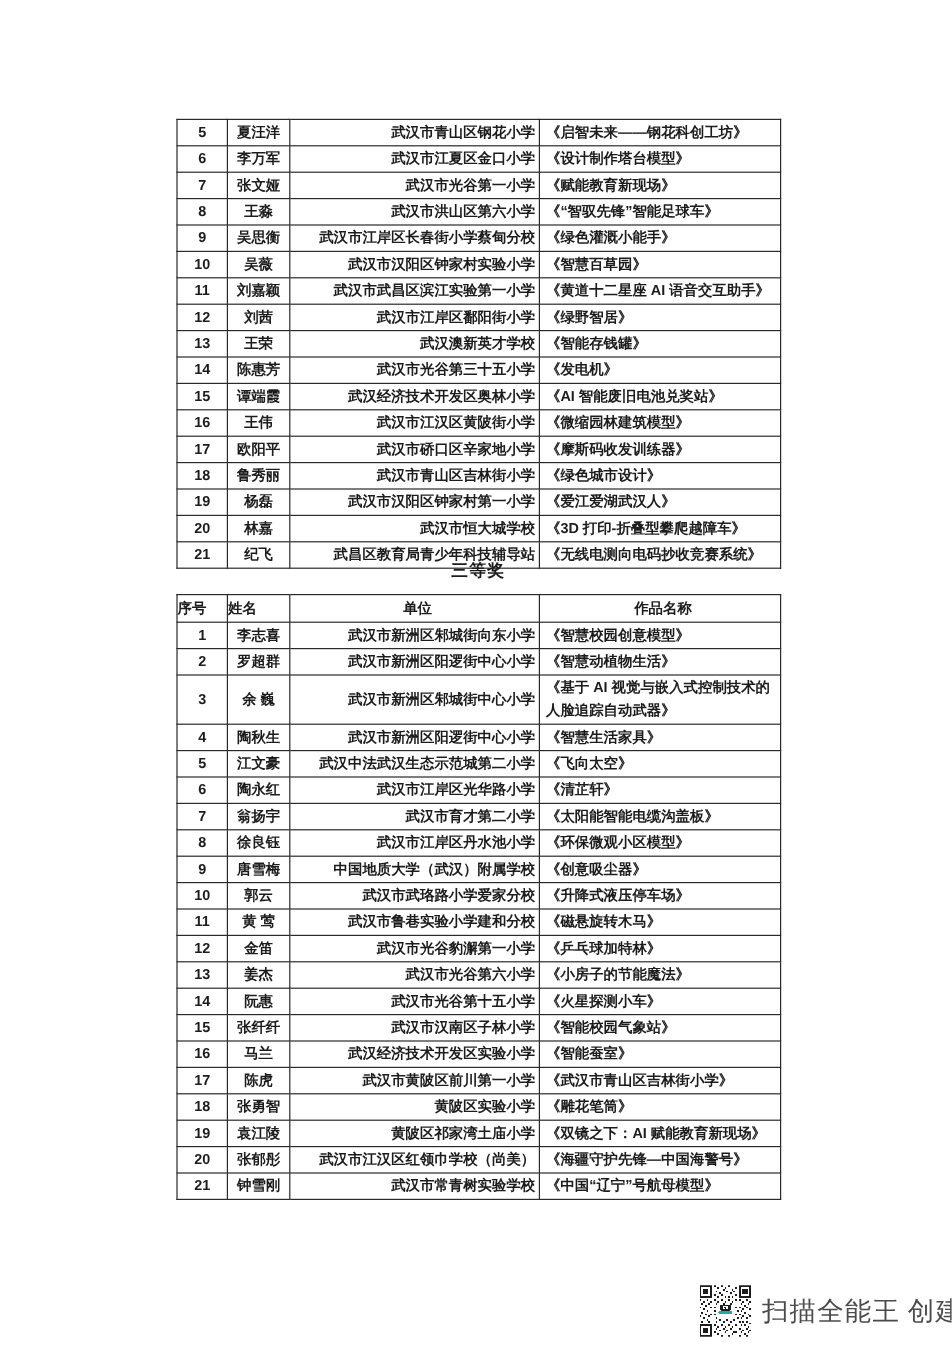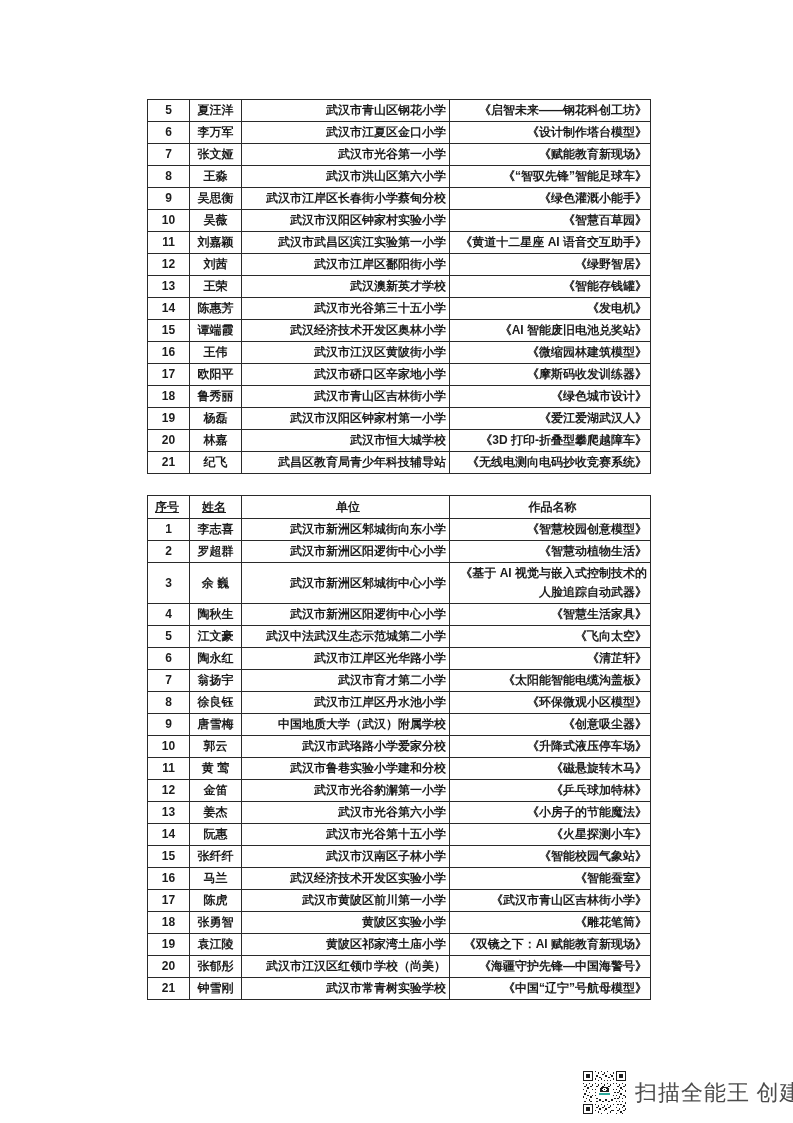--- a/index.html
+++ b/index.html
@@ -20,23 +20,23 @@
   td,th{
     border:1px solid #2a2a2a;
     font-size:12px;font-weight:700;color:#1c1c1c;
     padding:1px 3px 1px 0;line-height:19px;vertical-align:middle;
     word-break:break-all;
   }
   tr{height:21px;}
   .t2 thead tr{height:23px;}
   td.c{text-align:center;padding-right:0;}
   td.unit{padding-left:8px;text-align:right;}
-  td.work{padding-left:5px;text-align:right;}
+  td.work{padding-left:5px;text-align:left;}
   th{font-weight:700;text-align:center;padding-left:8px;}
-  th.c{text-align:center;padding-left:0;text-decoration:underline;}
+  th.c{text-align:left;padding-left:0;}
 
   
   .prize-heading{
     position:absolute;left:147px;top:467px;width:503px;
     text-align:center;font-size:14px;font-weight:700;color:#1c1c1c;
     letter-spacing:1px;
   }
 
   
   .scan-footer{
@@ -160,20 +160,21 @@
         </tr>
         <tr>
           <td class="c">21</td>
           <td class="c">纪飞</td>
           <td class="unit">武昌区教育局青少年科技辅导站</td>
           <td class="work">《无线电测向电码抄收竞赛系统》</td>
         </tr>
       </tbody>
   </table>
 
+  <div class="prize-heading">三等奖</div>
 
   <table class="award t2">
     <colgroup>
       <col style="width:42px">
         <col style="width:52px">
         <col style="width:208px">
         <col style="width:201px">
     </colgroup>
     <thead>
       <tr>

